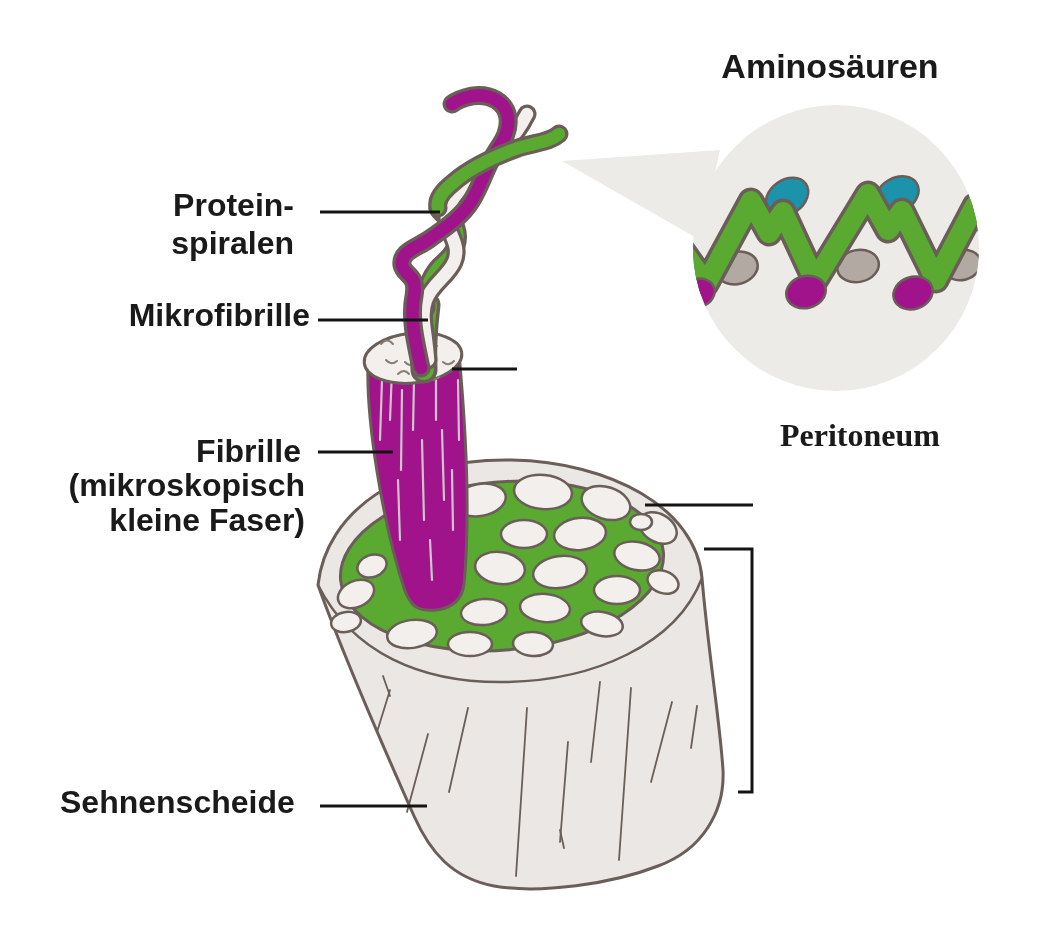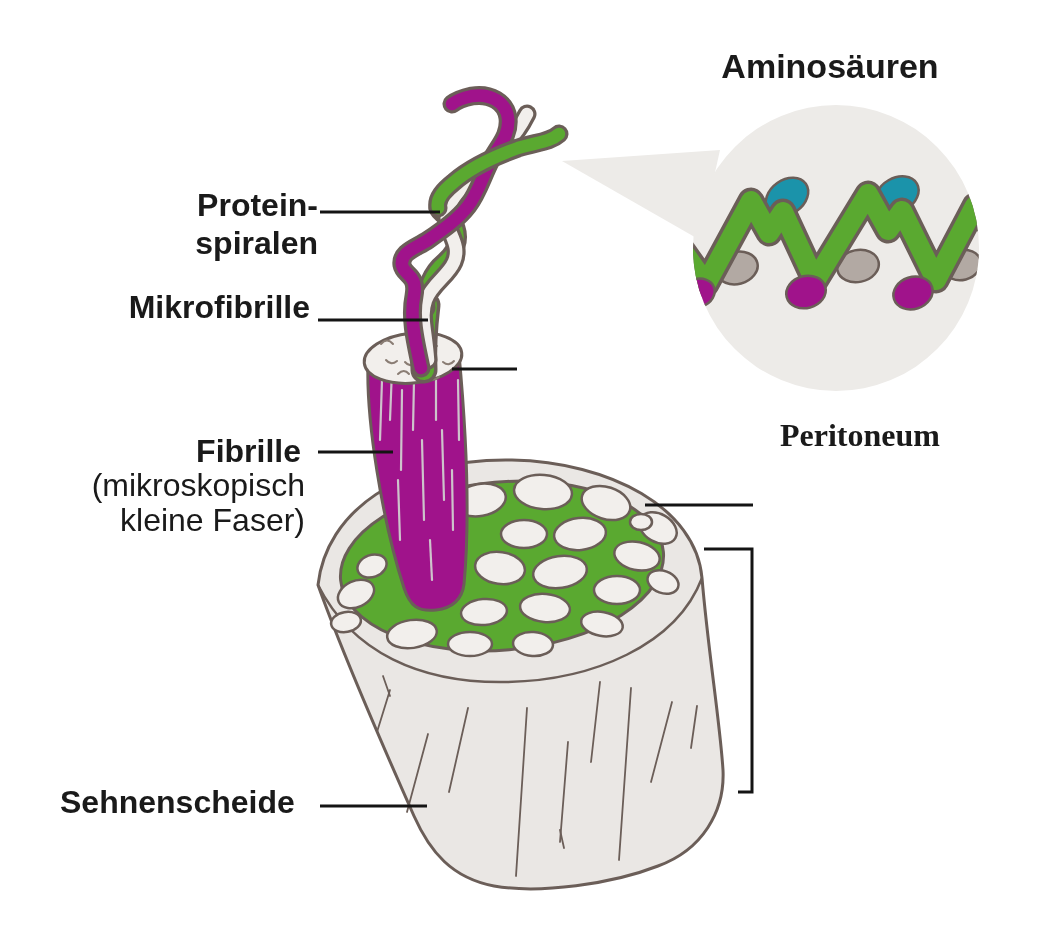--- a/index.html
+++ b/index.html
@@ -2,21 +2,21 @@
 <html style="--background: #ffffff; --text: #1a1a1a; --outline: #6b5e58; --leader-line: #141414; --green: #5aa930; --purple: #a0138b; --teal: #1b93aa; --gray-blob: #b2a9a3; --tendon-fill: #eae7e4; --inset-fill: #edebe8; --blob-fill: #f2efec; --streak: #cdc3cb;"><head>
 <meta charset="utf-8">
 <style>
   html,body{margin:0;padding:0;background:#fff;}
   #stage{
     position:relative;width:1046px;height:950px;background:var(--background,#fff);
     font-family:"Liberation Sans", sans-serif;color:var(--text,#1a1a1a);overflow:hidden;
   }
   #art{position:absolute;left:0;top:0;}
   .lbl{position:absolute;font-weight:700;font-size:32px;line-height:37px;white-space:nowrap;color:var(--text,#1a1a1a);}
-  .lbl.regular{font-weight:400;margin-left:19px;}
+  .lbl.regular{font-weight:700;margin-left:19px;}
   .ra{text-align:right;}
   .ctr{text-align:center;}
   
   .outline{stroke:var(--outline,#6b5e58);}
   .fill-tendon{fill:var(--tendon-fill,#eae7e4);}
   .fill-inset{fill:var(--inset-fill,#edebe8);}
   .fill-blob{fill:var(--blob-fill,#f2efec);}
   .fill-green{fill:var(--green,#5aa930);}
   .fill-purple{fill:var(--purple,#a0138b);}
   .fill-teal{fill:var(--teal,#1b93aa);}
@@ -167,26 +167,26 @@
       <line class="leader" x1="318" y1="452" x2="393" y2="452"></line>
       <line class="leader" x1="452" y1="369" x2="517" y2="369"></line>
       <line class="leader" x1="645" y1="505" x2="753" y2="505"></line>
       <line class="leader" x1="320" y1="806" x2="427" y2="806"></line>
       <path class="leader" d="M704,549 L752,549 L752,792 L738,792"></path>
     </g>
   </svg>
 
   <div class="lbl ctr" style="left:660px;top:48px;width:340px;font-size:34px;">Aminosäuren</div>
 
-  <div class="lbl ra" style="right:728px;top:186px;line-height:38px;">
+  <div class="lbl ra" style="right:752px;top:186px;line-height:38px;">
     <div>Protein-</div>
     <div>spiralen</div>
   </div>
 
-  <div class="lbl ra" style="right:736px;top:289px;">Mikrofibrille</div>
+  <div class="lbl ra" style="right:736px;top:297px;">Mikrofibrille</div>
 
   <div class="lbl ra" style="right:745px;top:433px;">Fibrille</div>
   <div class="lbl ra regular" style="right:741px;top:468px;line-height:35px;">
     <div>(mikroskopisch</div>
     <div>kleine Faser)</div>
   </div>
 
 
   <div class="lbl ctr" style="left:740px;top:417px;width:240px;line-height:36px;font-family:Liberation Serif, serif;">
     <div>Peritoneum</div>

